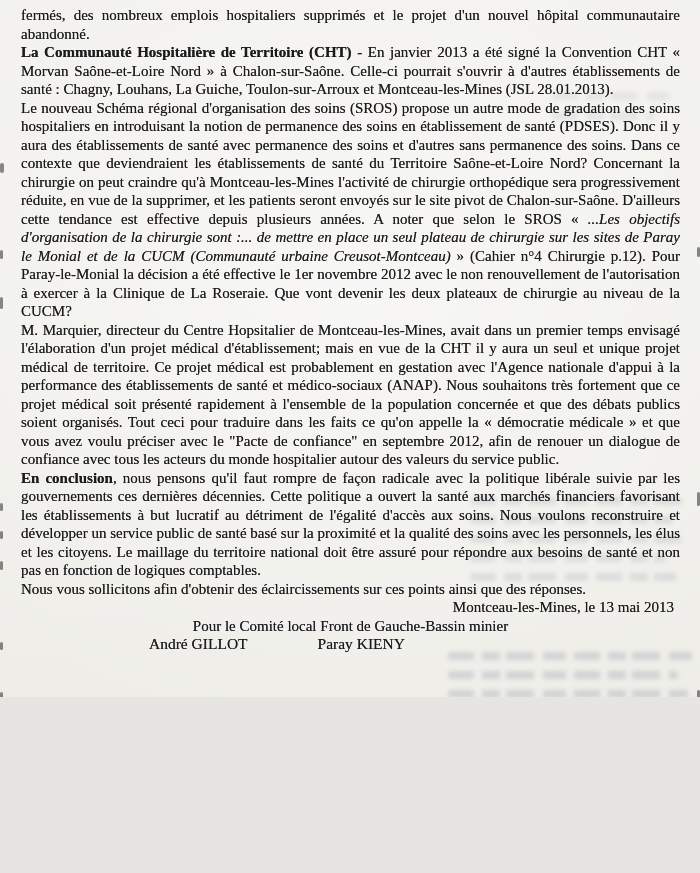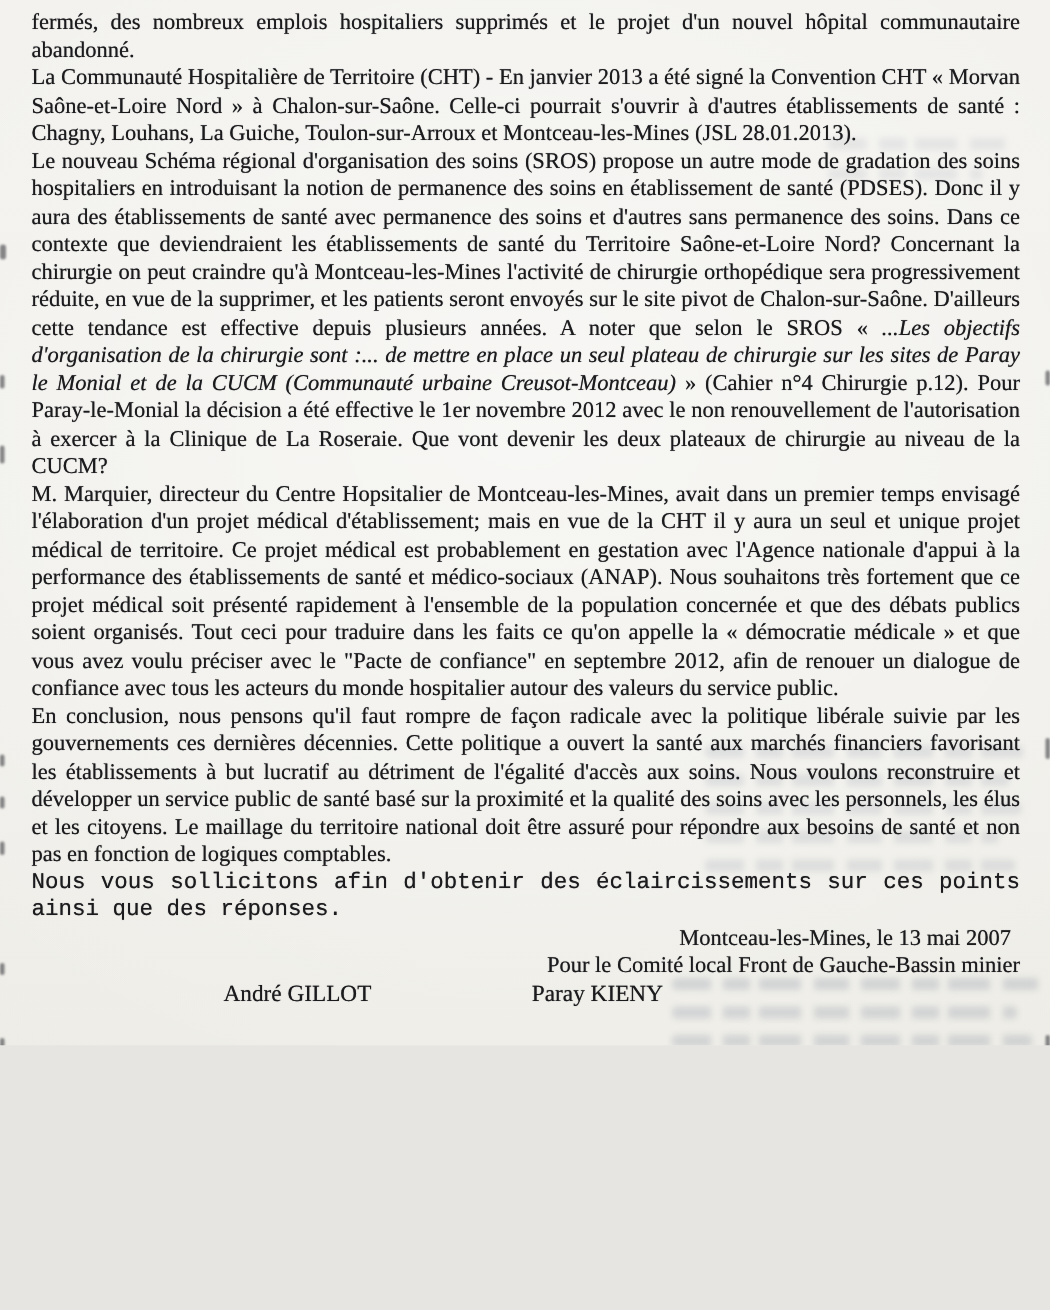--- a/index.html
+++ b/index.html
@@ -27,31 +27,31 @@
     line-height: 18.5px;
     text-align: justify;
     text-shadow: 0 0 0.5px rgba(25,25,30,0.75);
   }
   .content p { margin: 0; }
   .p-intro        { margin-bottom: 10px; }
   .p-cht          { margin-bottom: 18px; }
   .p-sros         { margin-bottom: 12px; }
   .p-projet       { margin-bottom: 8px;  }
   .p-conclusion   { margin-bottom: 16px; }
-  .p-sollicite    { margin-bottom: 14px; font-family: Liberation Mono, monospace; }
+  .p-sollicite    { margin-bottom: 14px; }
   .p-salutation   { margin-bottom: 16px; }
   .dateline       { text-align: right; padding-right: 6px; margin-bottom: 20px; }
-  .committee      { text-align: right; margin-bottom: 18px; }
+  .committee      { text-align: center; margin-bottom: 18px; }
   .signatures {
     display: flex;
     padding-left: 128px;
-    gap: 107px;
+    gap: 70px;
     font-size: 15.5px;
   }
-  b { font-weight: normal; }
+  b { font-weight: bold; }
   i { font-style: italic; }
 
   
   .bleed {
     position: absolute;
     z-index: 1;
     filter: blur(2px);
     pointer-events: none;
   }
   .bleed .row {
@@ -157,21 +157,21 @@
     <p class="p-conclusion">
       <b>En conclusion</b><span>, nous pensons qu'il faut rompre de façon radicale avec la politique libérale suivie par les gouvernements ces dernières décennies. Cette politique a ouvert la santé aux marchés financiers favorisant les établissements à but lucratif au détriment de l'égalité d'accès aux soins.   Nous voulons reconstruire et développer un service public de santé basé sur la proximité et la qualité des soins avec les personnels, les élus et les citoyens. Le maillage du territoire national doit être assuré pour répondre aux besoins de santé et non pas en fonction de logiques comptables.</span>
     </p>
 
     <p class="p-sollicite">
       <span>Nous vous sollicitons afin d'obtenir des éclaircissements  sur ces  points ainsi que des réponses.</span>
     </p>
 
 
     <p class="dateline">
-      <span>Montceau-les-Mines, le 13 mai 2007</span>
+      <span>Montceau-les-Mines, le 13 mai 2013</span>
     </p>
 
     <p class="committee">
       <span>Pour le Comité local Front de Gauche-Bassin minier</span>
     </p>
 
     <div class="signatures">
       <span>André GILLOT</span>
       <span>Paray KIENY</span>
     </div>

